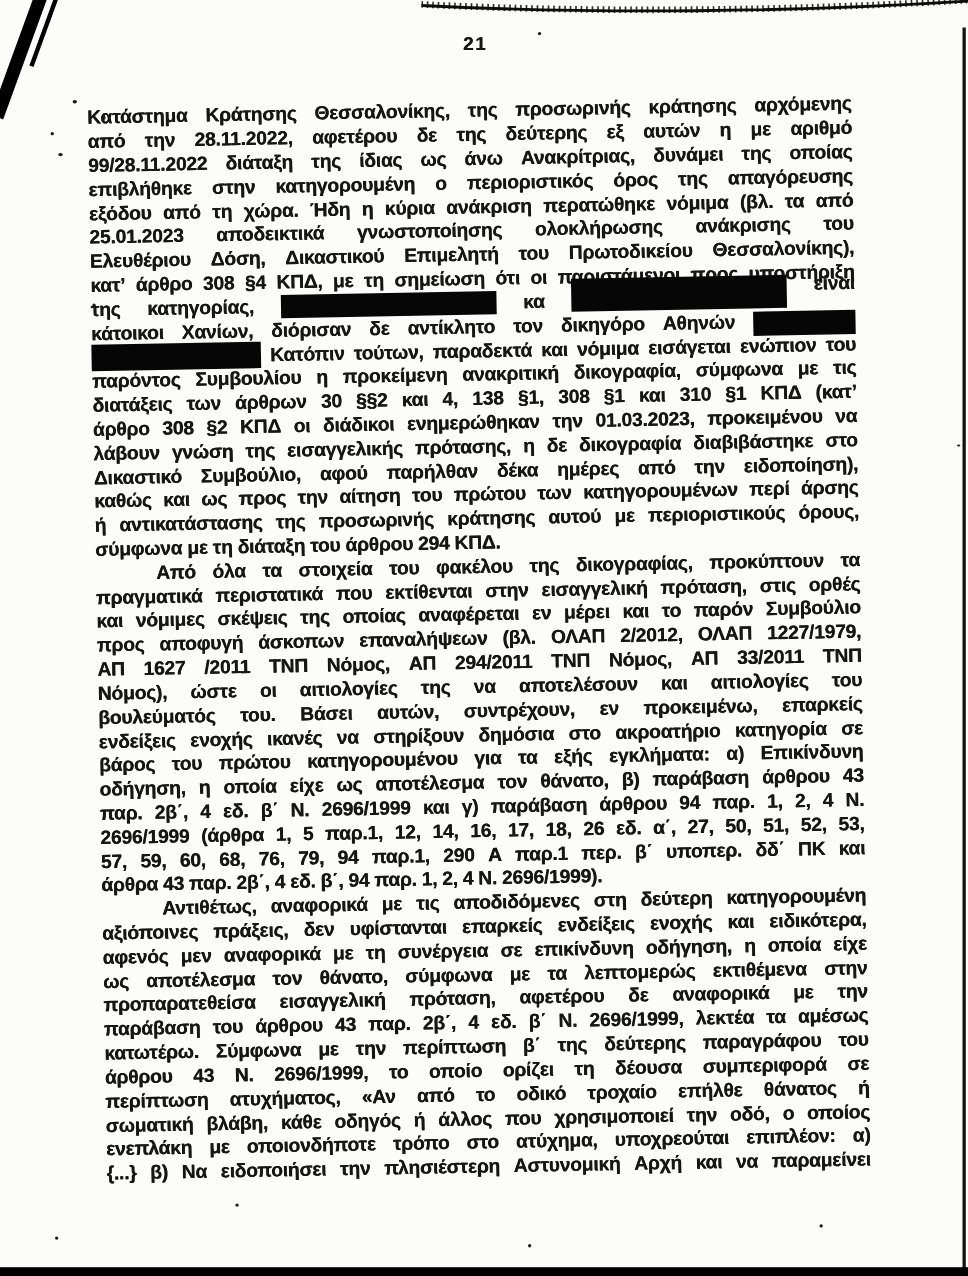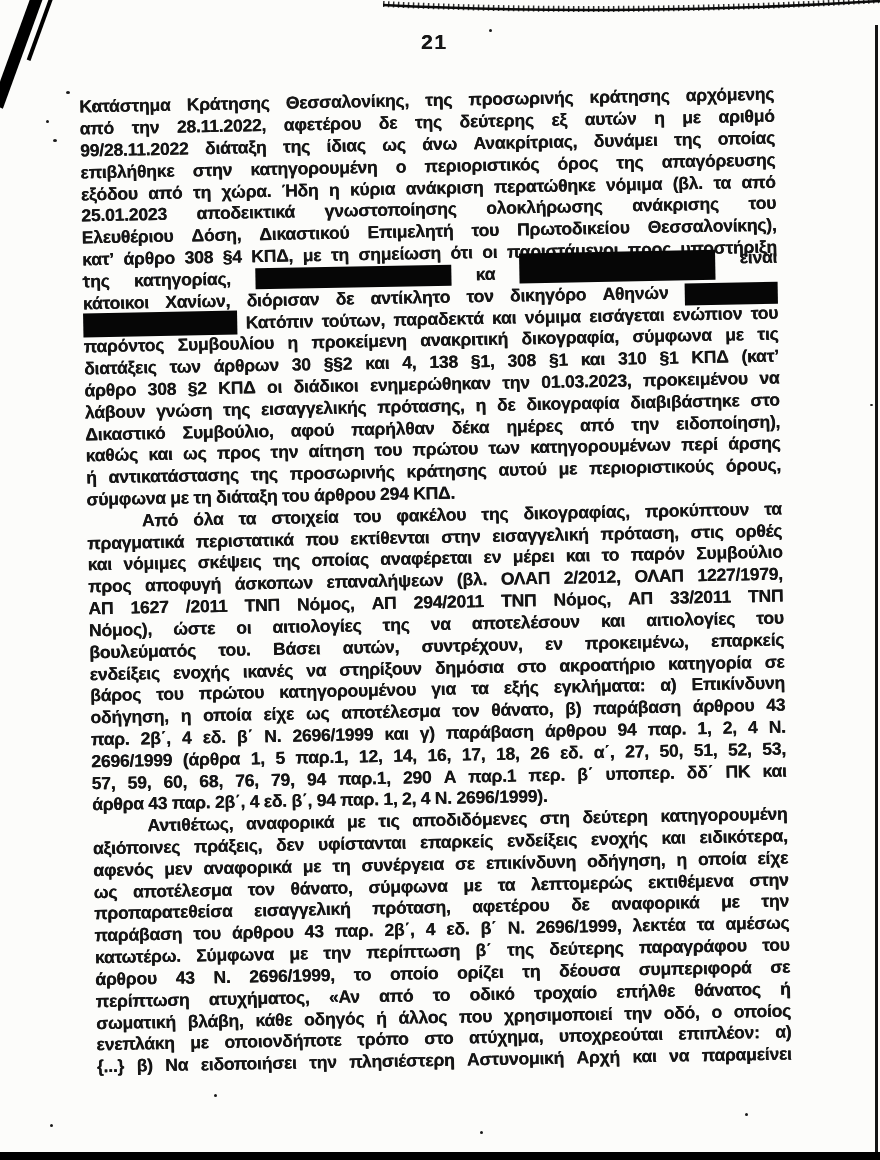--- a/index.html
+++ b/index.html
@@ -7,21 +7,21 @@
     width:880px;height:1160px;position:relative;overflow:hidden;
     background:#ffffff;
     font-family:"Liberation Sans",sans-serif;
   }
   .page{
     position:absolute;inset:0;background:var(--paper,#fcfcfa);
   }
   
   .page-number{
     position:absolute;left:421px;top:30px;
-    font-size:21px;font-weight:700;letter-spacing:1.5px;
+    font-size:17px;font-weight:700;letter-spacing:1.5px;
     color:var(--ink,#161616);
     text-shadow:0.3px 0 currentColor;
   }
   
   .doc-body{
     position:absolute;left:88px;top:90px;width:695px;
     transform:rotate(-1.05deg);
     color:var(--ink,#161616);
     font-size:17.5px;font-weight:700;letter-spacing:-0.2px;
     text-shadow:0.3px 0 currentColor;

